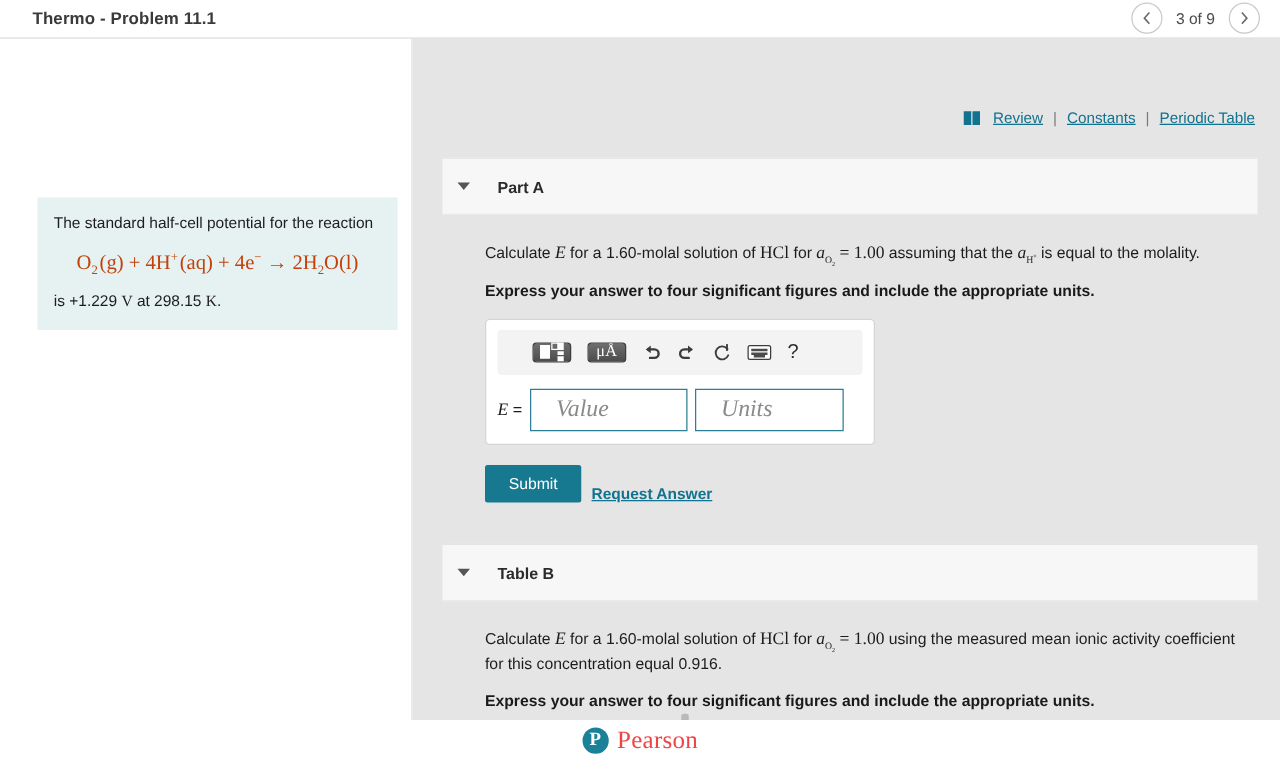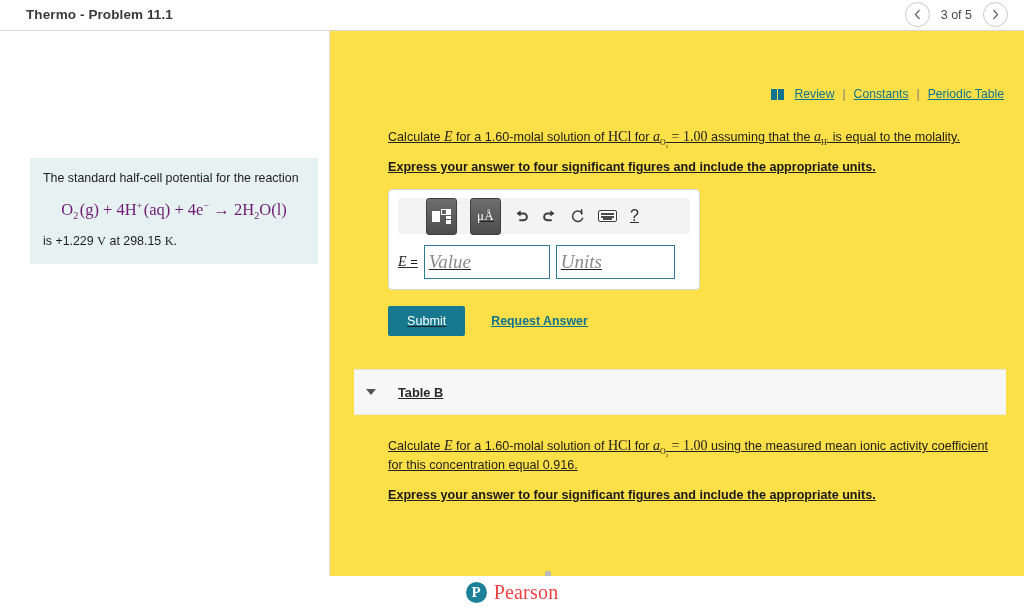--- a/index.html
+++ b/index.html
@@ -67,23 +67,22 @@
     width: 330px;
     box-sizing: border-box;
     padding: 0;
     position: relative;
     border-right: 1px solid #e2e2e2;
     background: #ffffff;
   }
   .right-pane {
     flex: 1;
     position: relative;
-    background: #fde047;
+    background: #e5e5e5;
     overflow: hidden;
-    text-decoration: underline;
   }
 
   
   .info-card {
     position: absolute;
     left: 30px;
     top: 127px;
     width: 288px;
     box-sizing: border-box;
     background: #e6f2f1;
@@ -92,21 +91,21 @@
   .info-line {
     font-size: 12.4px;
     color: #1d1d1d;
     line-height: 1.45;
   }
   .info-eq {
     text-align: center;
     margin: 12px 0 13px 0;
     font-family: "Liberation Serif", serif;
     font-size: 16.5px;
-    color: #701a75;
+    color: #c2410c;
     white-space: nowrap;
   }
   sub, sup {
     font-size: 0.62em;
     line-height: 0;
   }
   .mserif {
     font-family: "Liberation Serif", serif;
   }
   .mital {
@@ -207,26 +206,26 @@
     border-radius: 3px;
     height: 36px;
     display: flex;
     align-items: center;
     padding-left: 28px;
     gap: 13px;
     box-sizing: border-box;
   }
   .mb-btn {
     width: 31px;
-    height: 37px;
+    height: 16px;
     border-radius: 3px;
     background: linear-gradient(#6e6e6e, #4c4c4c);
     border: 1px solid #3f3f3f;
     display: flex;
-    align-items: center;
+    align-items: flex-end;
     justify-content: center;
     cursor: pointer;
     box-sizing: border-box;
   }
   .tmpl-glyph {
     position: relative;
     width: 19px;
     height: 15px;
   }
   .tmpl-glyph i {
@@ -290,36 +289,36 @@
     margin-right: 6px;
     white-space: nowrap;
   }
   .eq-label .e { font-family: "Liberation Serif", serif; font-style: italic; font-size: 14px; }
   .ans-field {
     height: 34px;
     border: 1px solid #2c7f96;
     box-sizing: border-box;
     display: flex;
     align-items: center;
-    padding-left: 4px;
+    padding-left: 20px;
     background: #ffffff;
     font-family: "Liberation Serif", serif;
     font-style: italic;
     font-size: 19px;
     color: #8a8a8a;
     cursor: text;
   }
   .ans-field.value { width: 126px; }
   .ans-field.units { width: 119px; margin-left: 6px; }
 
   .submit-row {
     display: flex;
-    align-items: center;
+    align-items: flex-end;
     margin-top: 16px;
-    gap: 26px;
+    gap: 8px;
   }
   .submit-btn {
     background: #16798f;
     color: #ffffff;
     font-size: 12.6px;
     border: none;
     padding: 8px 19px;
     border-radius: 2px;
     cursor: pointer;
     font-family: "Liberation Sans", sans-serif;
@@ -380,21 +379,21 @@
 <body>
 
 <div class="topbar">
   <div class="topbar-title">Thermo - Problem 11.1</div>
   <div class="pager">
     <div class="pager-btn">
       <svg width="7" height="11" viewBox="0 0 7 11">
         <polyline points="5.5,1 1.5,5.5 5.5,10" fill="none" stroke="#6a6a6a" stroke-width="1.3"></polyline>
       </svg>
     </div>
-    <div class="pager-label">3 of 5</div>
+    <div class="pager-label">3 of 9</div>
     <div class="pager-btn">
       <svg width="7" height="11" viewBox="0 0 7 11">
         <polyline points="1.5,1 5.5,5.5 1.5,10" fill="none" stroke="#6a6a6a" stroke-width="1.3"></polyline>
       </svg>
     </div>
   </div>
 </div>
 
 <div class="content">
 
@@ -418,20 +417,24 @@
           <span class="b2"></span>
         </span>
       <a href="#">Review</a>
       <span class="res-sep">|</span>
       <a href="#">Constants</a>
       <span class="res-sep">|</span>
       <a href="#">Periodic Table</a>
     </div>
 
     <div style="margin-top:95px;">
+      <div class="part-header">
+        <div class="caret"></div>
+        <div class="part-title">Part A</div>
+      </div>
       <div class="part-body">
         <div class="qtext">
           <span>Calculate </span><span class="mital" style="font-size:14px;">E</span><span> for a 1.60-molal solution of </span><span class="mserif" style="font-size:14px;">HCl</span><span> for </span><span class="mital" style="font-size:14px;">a</span><sub class="mserif"><span>O</span><sub>2</sub></sub><span class="mserif" style="font-size:14px;"> = </span><span class="mserif" style="font-size:14px;">1.00</span><span> assuming that the </span><span class="mital" style="font-size:14px;">a</span><sub class="mserif"><span>H</span><sup>+</sup></sub><span> is equal to the molality.</span>
         </div>
         <div class="qbold">Express your answer to four significant figures and include the appropriate units.</div>
 
         <div class="answer-box">
           <div class="mathbar">
             <div class="mb-btn">
               <span class="tmpl-glyph">

